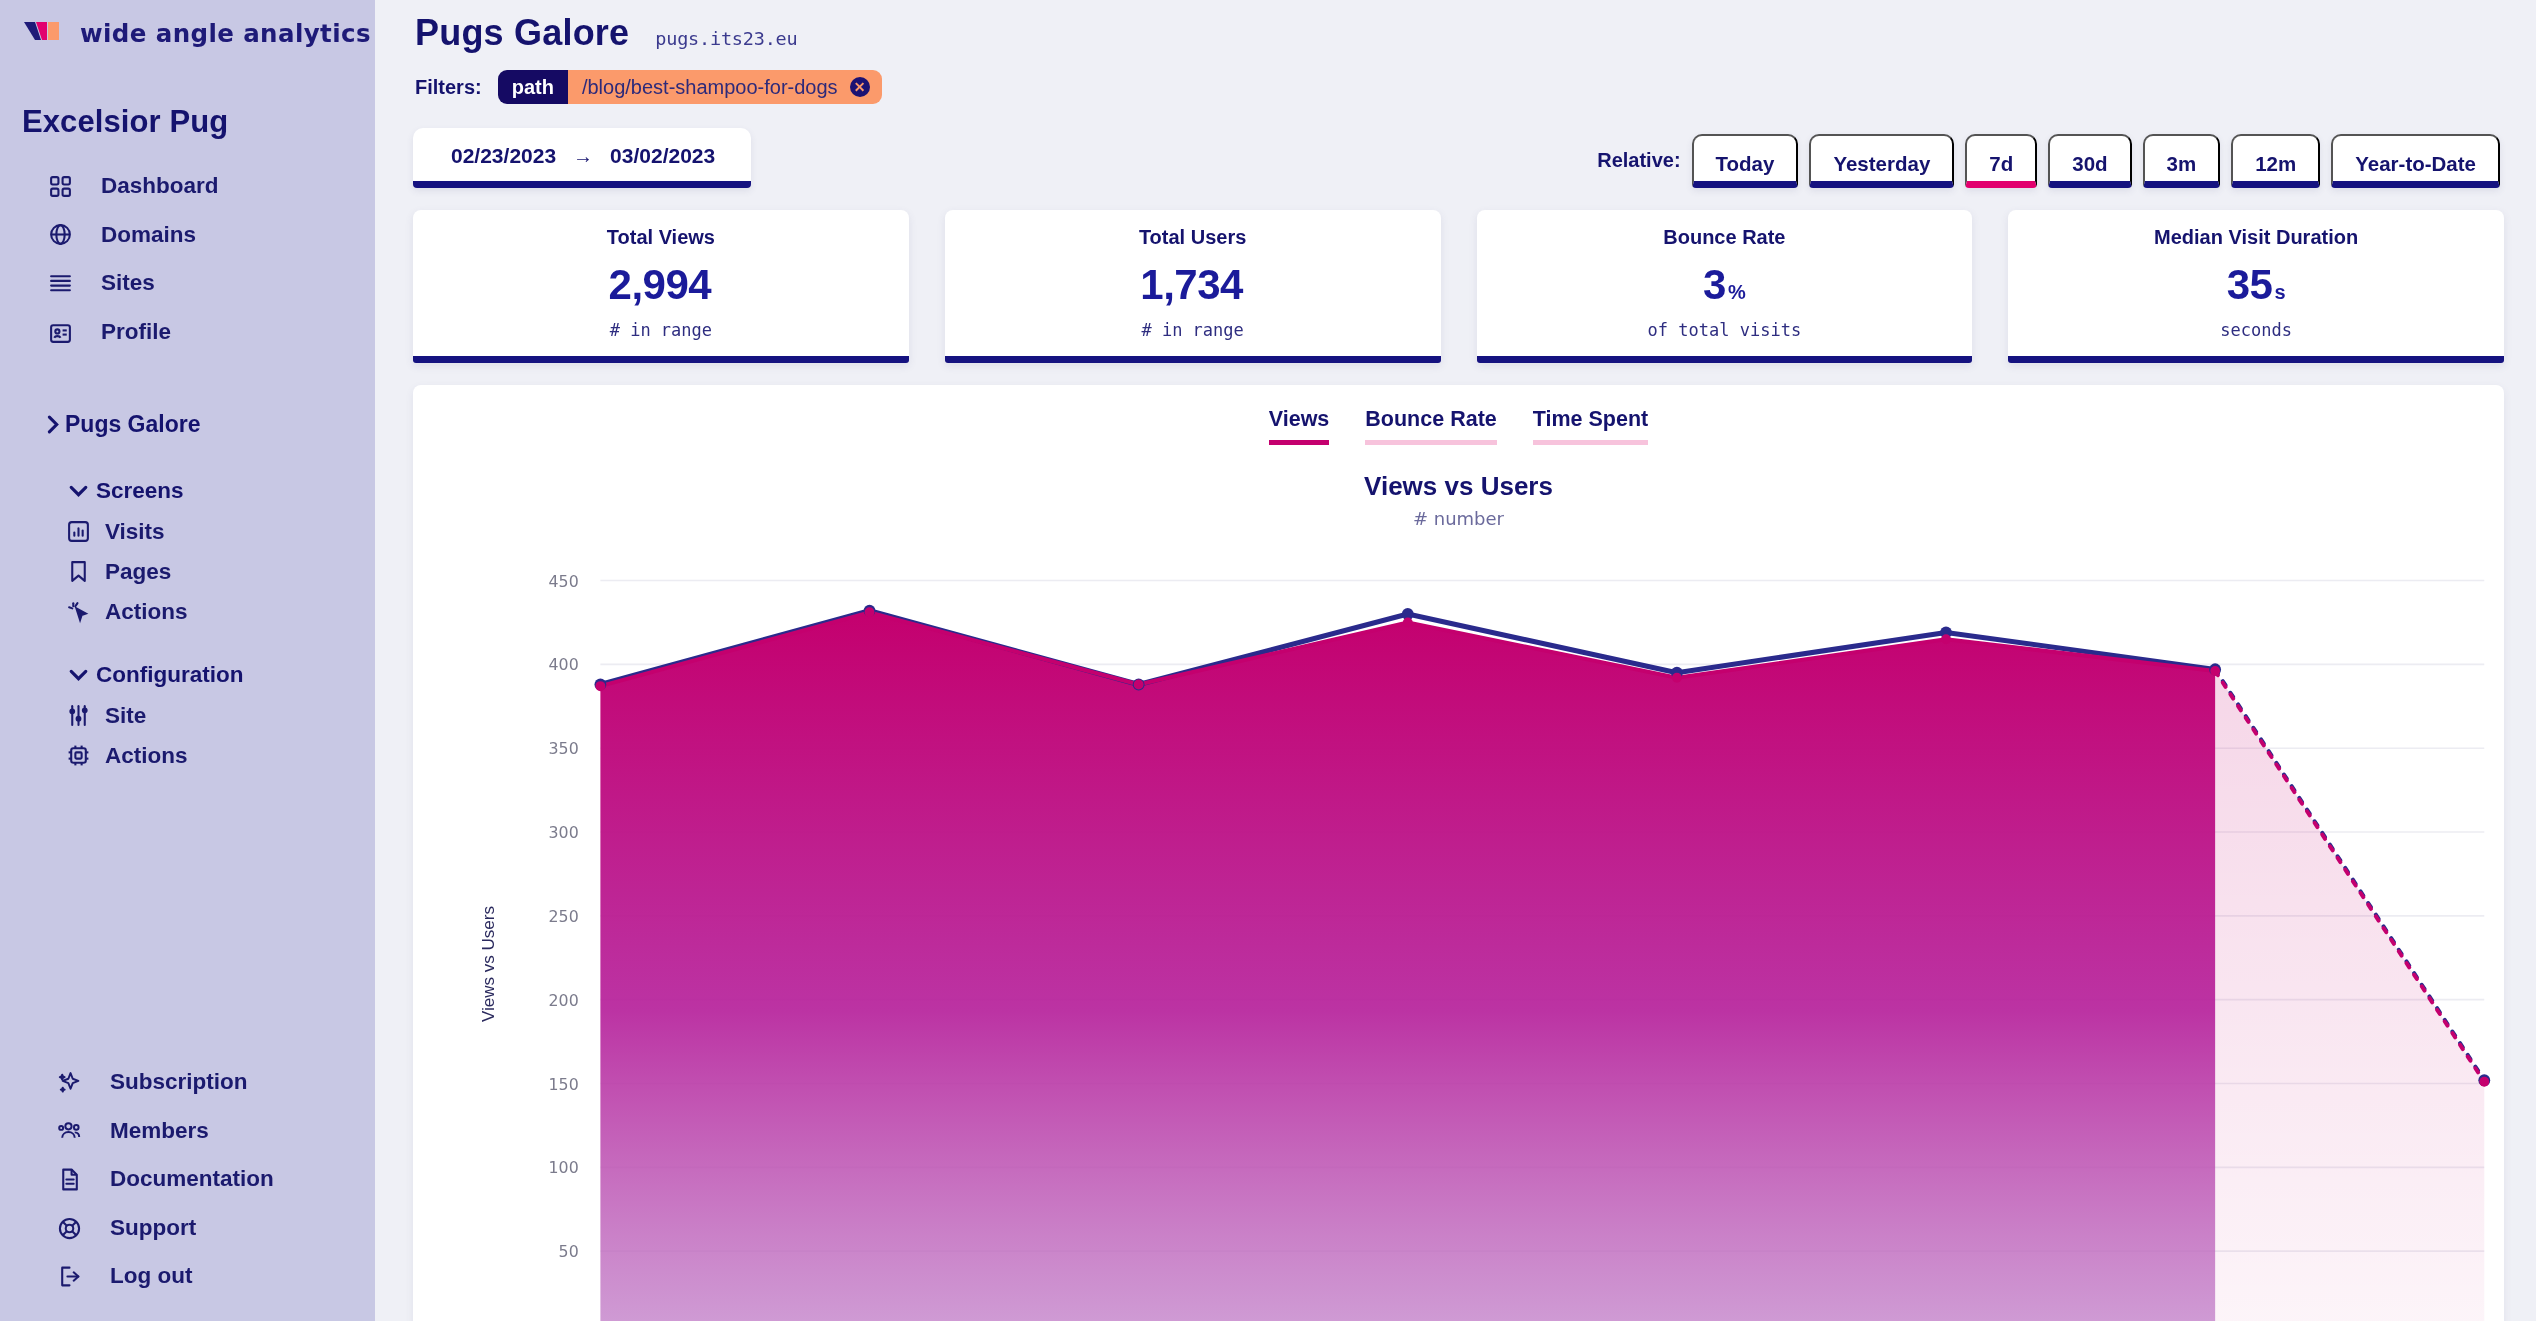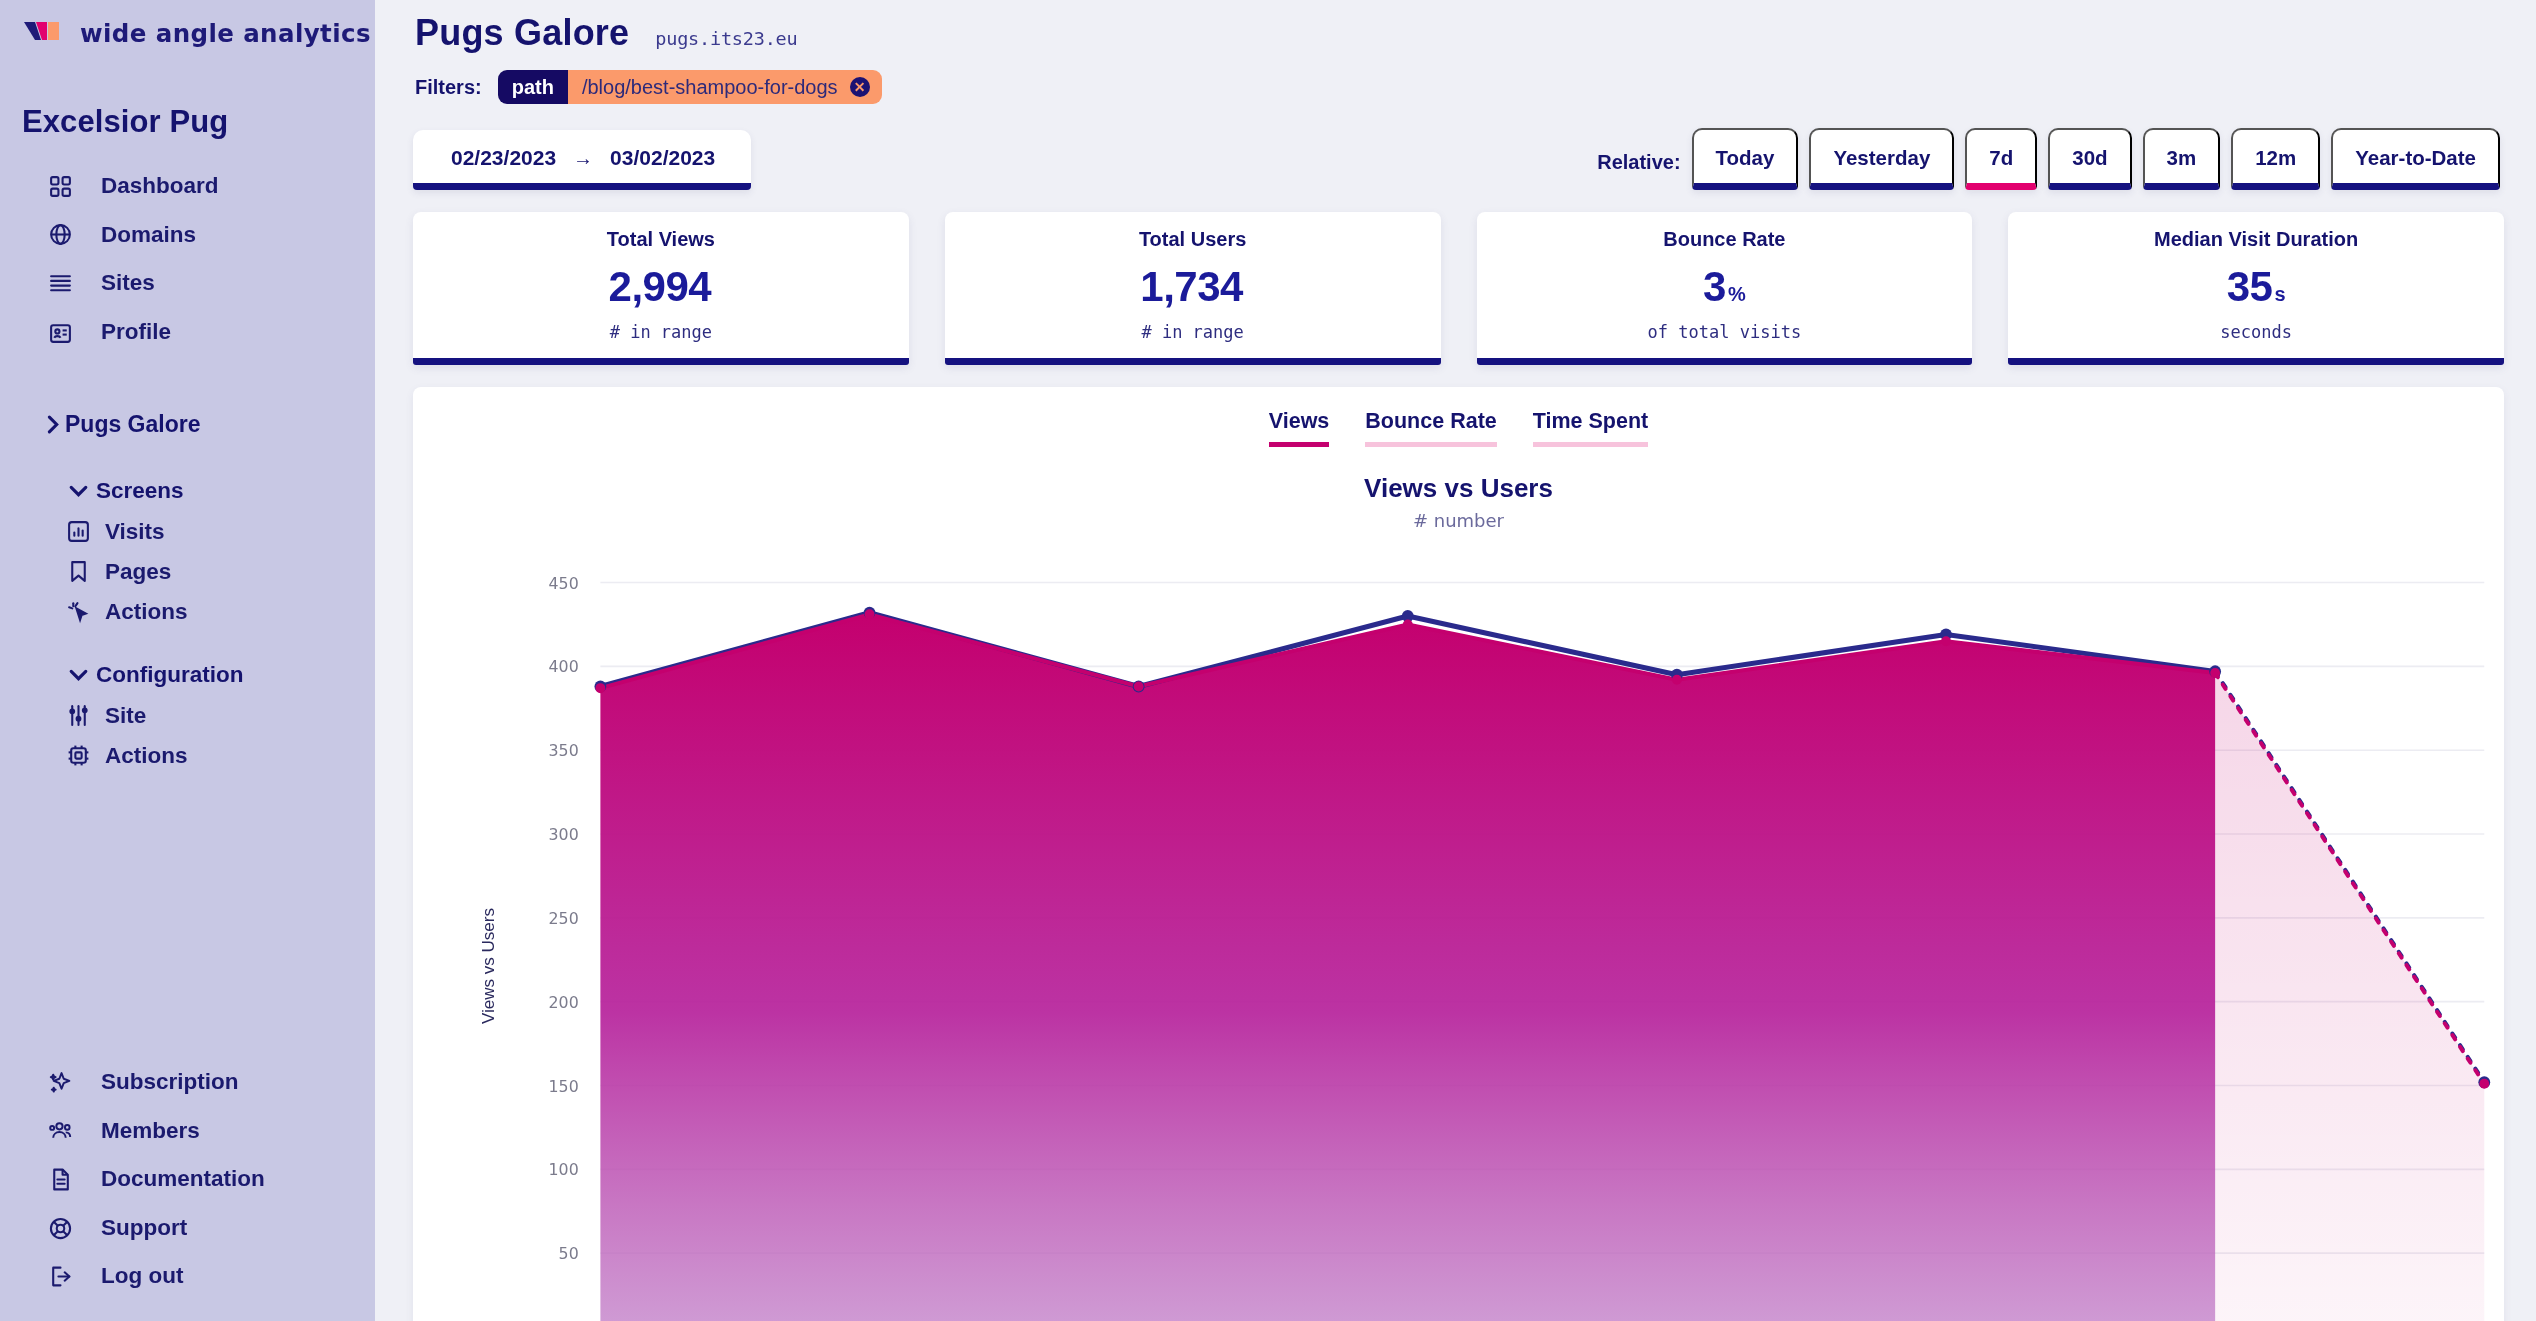--- a/index.html
+++ b/index.html
@@ -57,21 +57,21 @@
     padding: 8px 0 8px 66px;
     margin-top: 22px;
     font-size: 22.5px; font-weight: 700; color: #15136e; cursor: pointer;
   }
   .sub-item {
     display: flex; align-items: center; gap: 14px;
     padding: 7px 0 7px 66px;
     font-size: 22.5px; font-weight: 600; color: #1b1a6e; cursor: pointer;
   }
 
-  .sidebar-bottom { position: absolute; left: 0; bottom: 20px; width: 100%; }
+  .sidebar-bottom { position: absolute; left: 9px; bottom: 20px; width: 100%; }
 
   
   .main {
     flex: 1 1 auto; height: 1321px;
     background: #eff0f6;
     padding: 0 32px 0 38px;
     position: relative; overflow: hidden;
   }
   .title-row { display: flex; align-items: baseline; gap: 26px; padding: 12px 0 0 2px; }
   .page-title { font-size: 36px; font-weight: 700; color: #15136e; letter-spacing: .2px; }
@@ -121,21 +121,21 @@
     display: flex; align-items: center; gap: 17px;
     font-size: 21px; font-weight: 700; color: #15136e;
   }
   .date-arrow { font-size: 20px; color: #15136e; }
 
   .relative-wrap { display: flex; align-items: flex-end; gap: 11px; padding-right: 4px; }
   .relative-label { font-size: 20px; font-weight: 600; color: #15136e; margin-bottom: 16px; }
   .rel-btn {
     background: #fff; border-radius: 10px 10px 4px 4px;
     border-bottom: 7px solid #151280;
-    padding: 16px 22px 13px;
+    padding: 16px 22px 5px;
     font-size: 20.5px; font-weight: 700; color: #15136e;
     box-shadow: 0 3px 7px rgba(70,70,120,.10);
     cursor: pointer; white-space: nowrap;
   }
   .rel-btn.active { border-bottom-color: #e2006e; }
 
   
   .stats-row { display: flex; gap: 36px; margin-top: 22px; }
   .stat-card {
     flex: 1 1 0; background: #fff;

